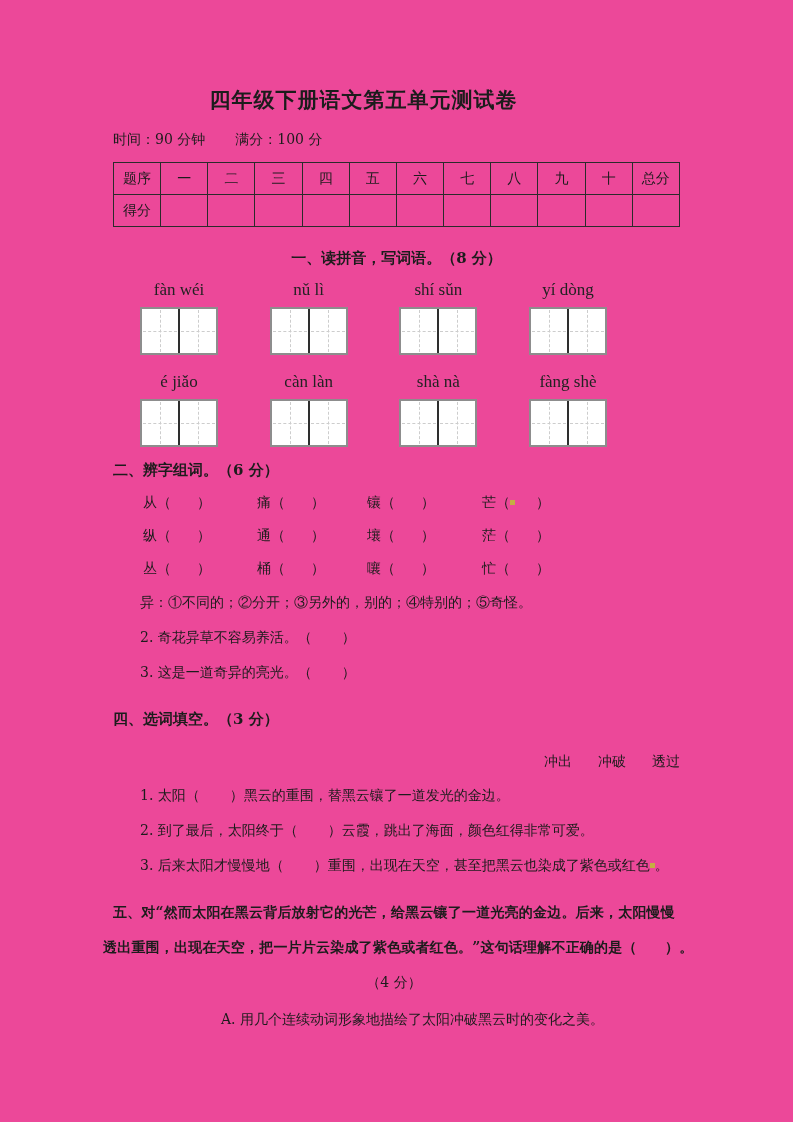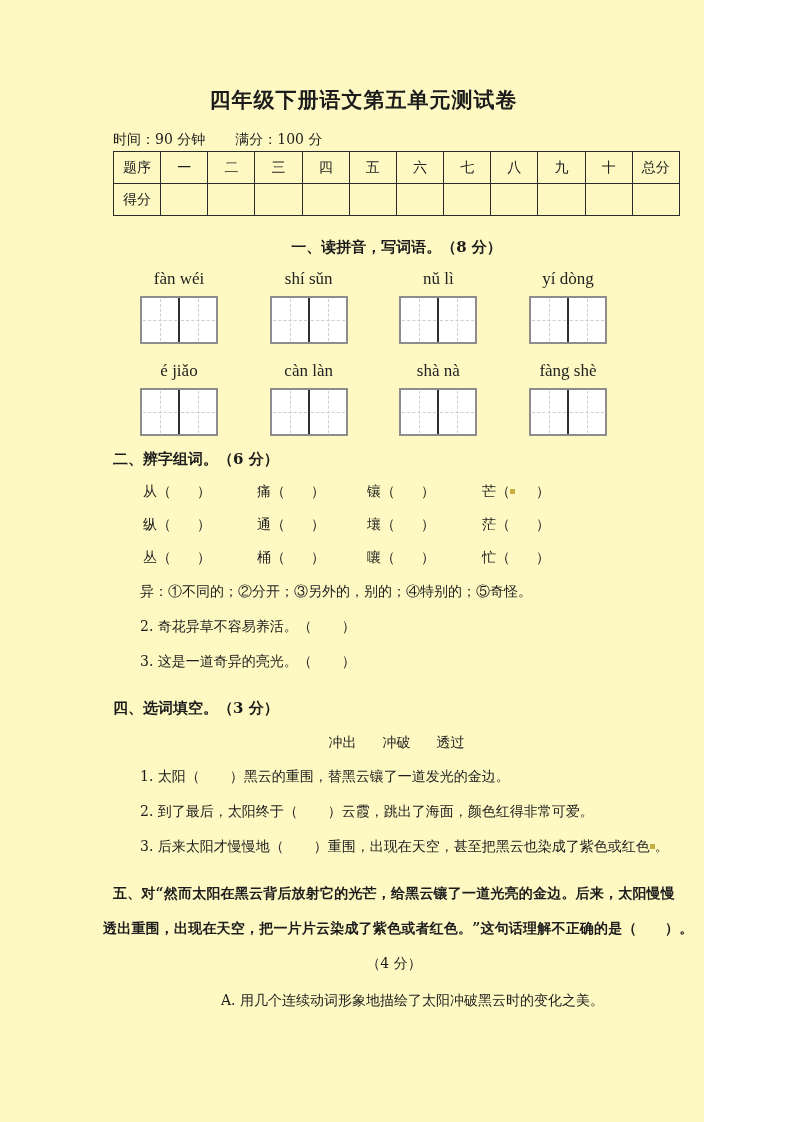--- a/index.html
+++ b/index.html
@@ -1,34 +1,34 @@
 <!DOCTYPE html>
 <html><head>
 <meta charset="utf-8">
 <style>
   html,body{margin:0;padding:0;}
   body{
     width:793px;height:1122px;background:#ffffff;
     font-family:"DejaVu Serif","Liberation Serif",serif;
     color:#1c1c1c;overflow:hidden;
   }
-  .page{position:relative;width:704px;height:1122px;background:#fef9c3;}
+  .page{position:relative;width:793px;height:1122px;background:#ec4899;}
   .content{position:absolute;left:113px;top:0;width:567px;}
 
   
   .title{
     padding-top:86px;text-align:center;font-size:21px;font-weight:bold;
     letter-spacing:1px;margin-right:66px;
   }
   .meta{margin-top:17px;font-size:14px;margin-right:28px;}
   .meta span{display:inline-block;}
   .meta .gap{width:30px;}
 
   
-  table.score{border-collapse:collapse;table-layout:fixed;width:567px;margin-top:2px;}
+  table.score{border-collapse:collapse;table-layout:fixed;width:567px;margin-top:13px;}
   table.score td{
     border:1.6px solid #2b2b2b;height:31px;text-align:center;
     font-size:14px;padding:0;overflow:hidden;
   }
 
   
   .sec-h{font-size:15px;font-weight:bold;line-height:20px;}
   .s1-h{margin-top:21px;text-align:center;}
   .s-item{font-size:14px;line-height:22px;margin-top:12px;padding-left:27px;}
 
@@ -53,21 +53,21 @@
     display:grid;grid-template-columns:114px 110px 115px auto;
     padding-left:30px;font-size:14px;line-height:22px;margin-top:11px;
   }
   .blank26{display:inline-block;width:26px;height:2px;}
   .blank30{display:inline-block;width:30px;height:2px;}
   .ydot{display:inline-block;width:5px;height:5px;background:#c5ae42;vertical-align:middle;margin-bottom:2px;}
 
   
   .s3-h{margin-top:14px;}
   .s4-h{margin-top:26px;}
-  .word-bank{display:flex;justify-content:center;gap:26px;font-size:14px;margin-top:16px;}
+  .word-bank{display:flex;justify-content:flex-end;gap:26px;font-size:14px;margin-top:24px;}
   .mt13{margin-top:13px;}
 
   
   .s5{margin-left:-10px;width:582px;margin-top:19px;text-align:center;}
   .s5 .line{font-size:14px;line-height:35px;font-weight:bold;letter-spacing:0.2px;white-space:nowrap;}
   .s5 .score-line{font-size:14px;line-height:35px;font-weight:normal;}
   .s5 .option{font-size:14px;line-height:22px;margin-top:8px;padding-left:37px;font-weight:normal;}
 </style>
 </head>
 <body>
@@ -118,28 +118,28 @@
 
     <div class="word-row first">
       <div class="word-group">
         <div class="pinyin">fàn wéi</div>
         <div class="tzg">
             <div class="cell"></div>
             <div class="cell"></div>
           </div>
       </div>
       <div class="word-group">
+        <div class="pinyin">nǔ lì</div>
+        <div class="tzg">
+            <div class="cell"></div>
+            <div class="cell"></div>
+          </div>
+      </div>
+      <div class="word-group">
         <div class="pinyin">shí sǔn</div>
-        <div class="tzg">
-            <div class="cell"></div>
-            <div class="cell"></div>
-          </div>
-      </div>
-      <div class="word-group">
-        <div class="pinyin">nǔ lì</div>
         <div class="tzg">
             <div class="cell"></div>
             <div class="cell"></div>
           </div>
       </div>
       <div class="word-group">
         <div class="pinyin">yí dòng</div>
         <div class="tzg">
             <div class="cell"></div>
             <div class="cell"></div>

